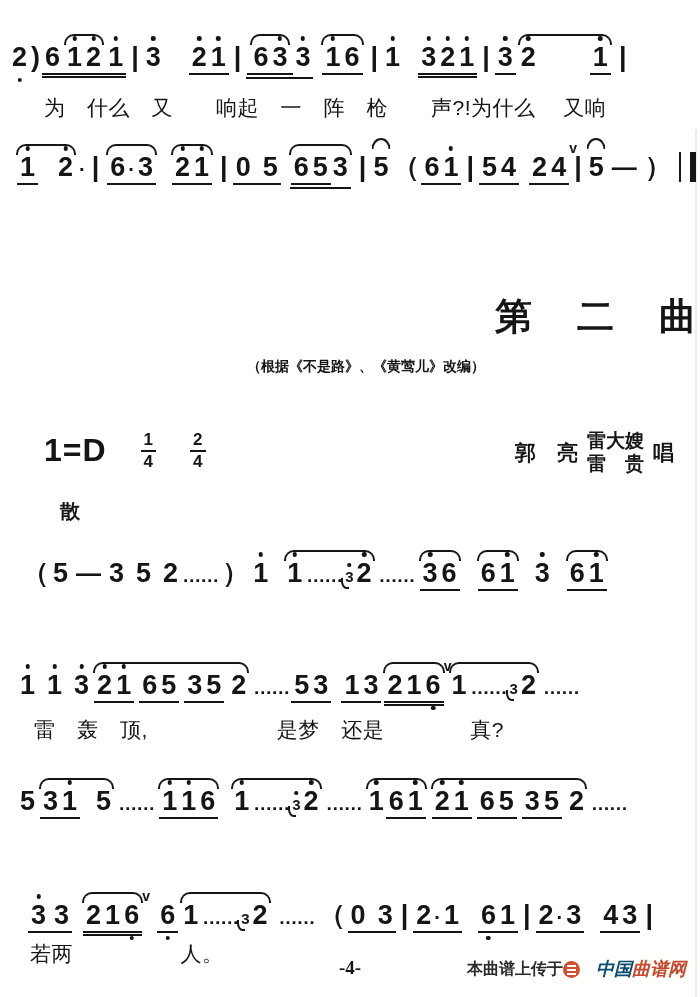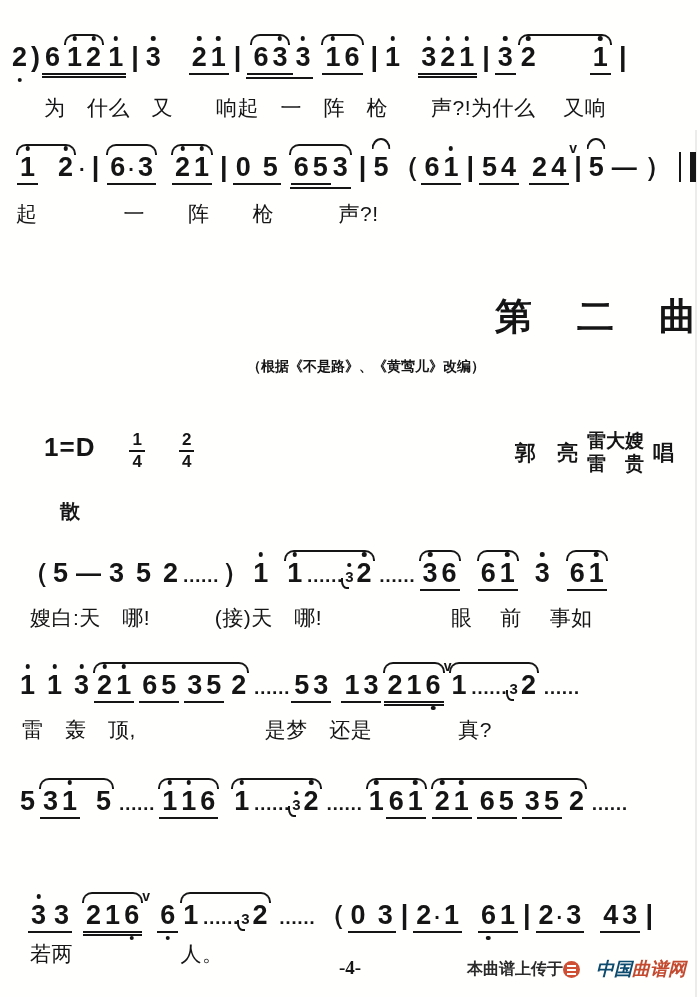--- a/index.html
+++ b/index.html
@@ -34,21 +34,21 @@
 
   
   .lrow{position:absolute;font-weight:400;font-size:21px;white-space:pre;letter-spacing:.5px;}
 
   
   .title{position:absolute;top:292px;left:0;width:100%;text-align:right;
          font-size:37px;font-weight:900;letter-spacing:4px;}
   .subtitle{position:absolute;top:358px;left:0;width:100%;text-align:center;
             font-size:14px;font-weight:800;padding-left:16px;}
   .keyline{position:absolute;top:432px;left:44px;display:flex;align-items:flex-start;}
-  .keysig{font-size:26px;font-weight:800;letter-spacing:1px;}
+  .keysig{font-size:32px;font-weight:800;letter-spacing:1px;}
   .frac{display:inline-flex;flex-direction:column;align-items:center;font-size:17px;
         font-weight:800;line-height:1.15;margin-left:34px;margin-top:-2px;}
   .frac .num{border-bottom:2.2px solid #151515;padding:0 3px;}
   .singers{position:absolute;top:430px;right:26px;display:flex;align-items:center;gap:9px;}
   .singer-name{font-size:21px;font-weight:800;}
   .singer-stack{display:flex;flex-direction:column;font-size:19px;font-weight:800;line-height:1.2;}
   .tempo{position:absolute;top:498px;left:60px;font-size:20px;font-weight:800;}
 
   
   .pageno{position:absolute;top:957px;left:0;width:100%;text-align:center;
@@ -182,21 +182,20 @@
       <span class="beam ul1">
         <span class="tok"><span class="val">2</span></span>
         <span class="tok"><span class="val">4</span><span class="bsup">v</span></span>
       </span>
       <span class="bar">|</span>
       <span class="tok"><span class="val">5</span><span class="fer"></span></span>
       <span class="tok dash"><span class="val">—</span></span>
       <span class="tok"><span class="val">）</span></span>
       <span class="bar-end"></span>
     </div>
-  <div class="lrow" style="top:200px;left:16px;">起　　　　一　　阵　　枪　　　声?!</div>
 
   <div class="title">第　二　曲</div>
   <div class="subtitle">（根据《不是路》、《黄莺儿》改编）</div>
 
   <div class="keyline">
     <span class="keysig">1=D</span>
     <span class="frac">
       <span class="num">1</span>
       <span class="den">4</span>
     </span>
@@ -253,21 +252,20 @@
       <span class="sp" style="width: 12px;"></span>
       <span class="tok"><span class="val">3</span><span class="odot up"></span></span>
       <span class="sp" style="width: 12px;"></span>
       <span class="arc">
         <span class="beam ul1">
           <span class="tok"><span class="val">6</span></span>
           <span class="tok"><span class="val">1</span><span class="odot up"></span></span>
         </span>
       </span>
     </div>
-  <div class="lrow" style="top:604px;left:30px;">嫂白:天　哪!　　　(接)天　哪!　　　　　　眼　 前　 事如</div>
 
   <div class="mrow" style="top:662px;left:18px;">
       <span class="tok"><span class="val">1</span><span class="odot up"></span></span>
       <span class="sp" style="width: 8px;"></span>
       <span class="tok"><span class="val">1</span><span class="odot up"></span></span>
       <span class="sp" style="width: 8px;"></span>
       <span class="tok"><span class="val">3</span><span class="odot up"></span></span>
       <span class="arc">
         <span class="beam ul1">
           <span class="tok"><span class="val">2</span><span class="odot up"></span></span>
@@ -304,21 +302,21 @@
         </span>
       </span>
       <span class="arc">
         <span class="tok"><span class="val">1</span></span>
         <span class="tok ell"><span class="val">……</span></span>
         <span class="tok grace"><span class="val">3</span></span>
         <span class="tok"><span class="val">2</span></span>
       </span>
       <span class="tok ell"><span class="val">……</span></span>
     </div>
-  <div class="lrow" style="top:716px;left:22px;">雷　轰　顶,　　　　　　是梦　还是　　　　真?</div>
+  <div class="lrow" style="top:716px;left:34px;">雷　轰　顶,　　　　　　是梦　还是　　　　真?</div>
 
   <div class="mrow" style="top:778px;left:18px;">
       <span class="tok"><span class="val">5</span></span>
       <span class="arc">
         <span class="beam ul1">
           <span class="tok"><span class="val">3</span></span>
           <span class="tok"><span class="val">1</span><span class="odot up"></span></span>
         </span>
         <span class="sp" style="width: 14px;"></span>
         <span class="tok"><span class="val">5</span></span>

